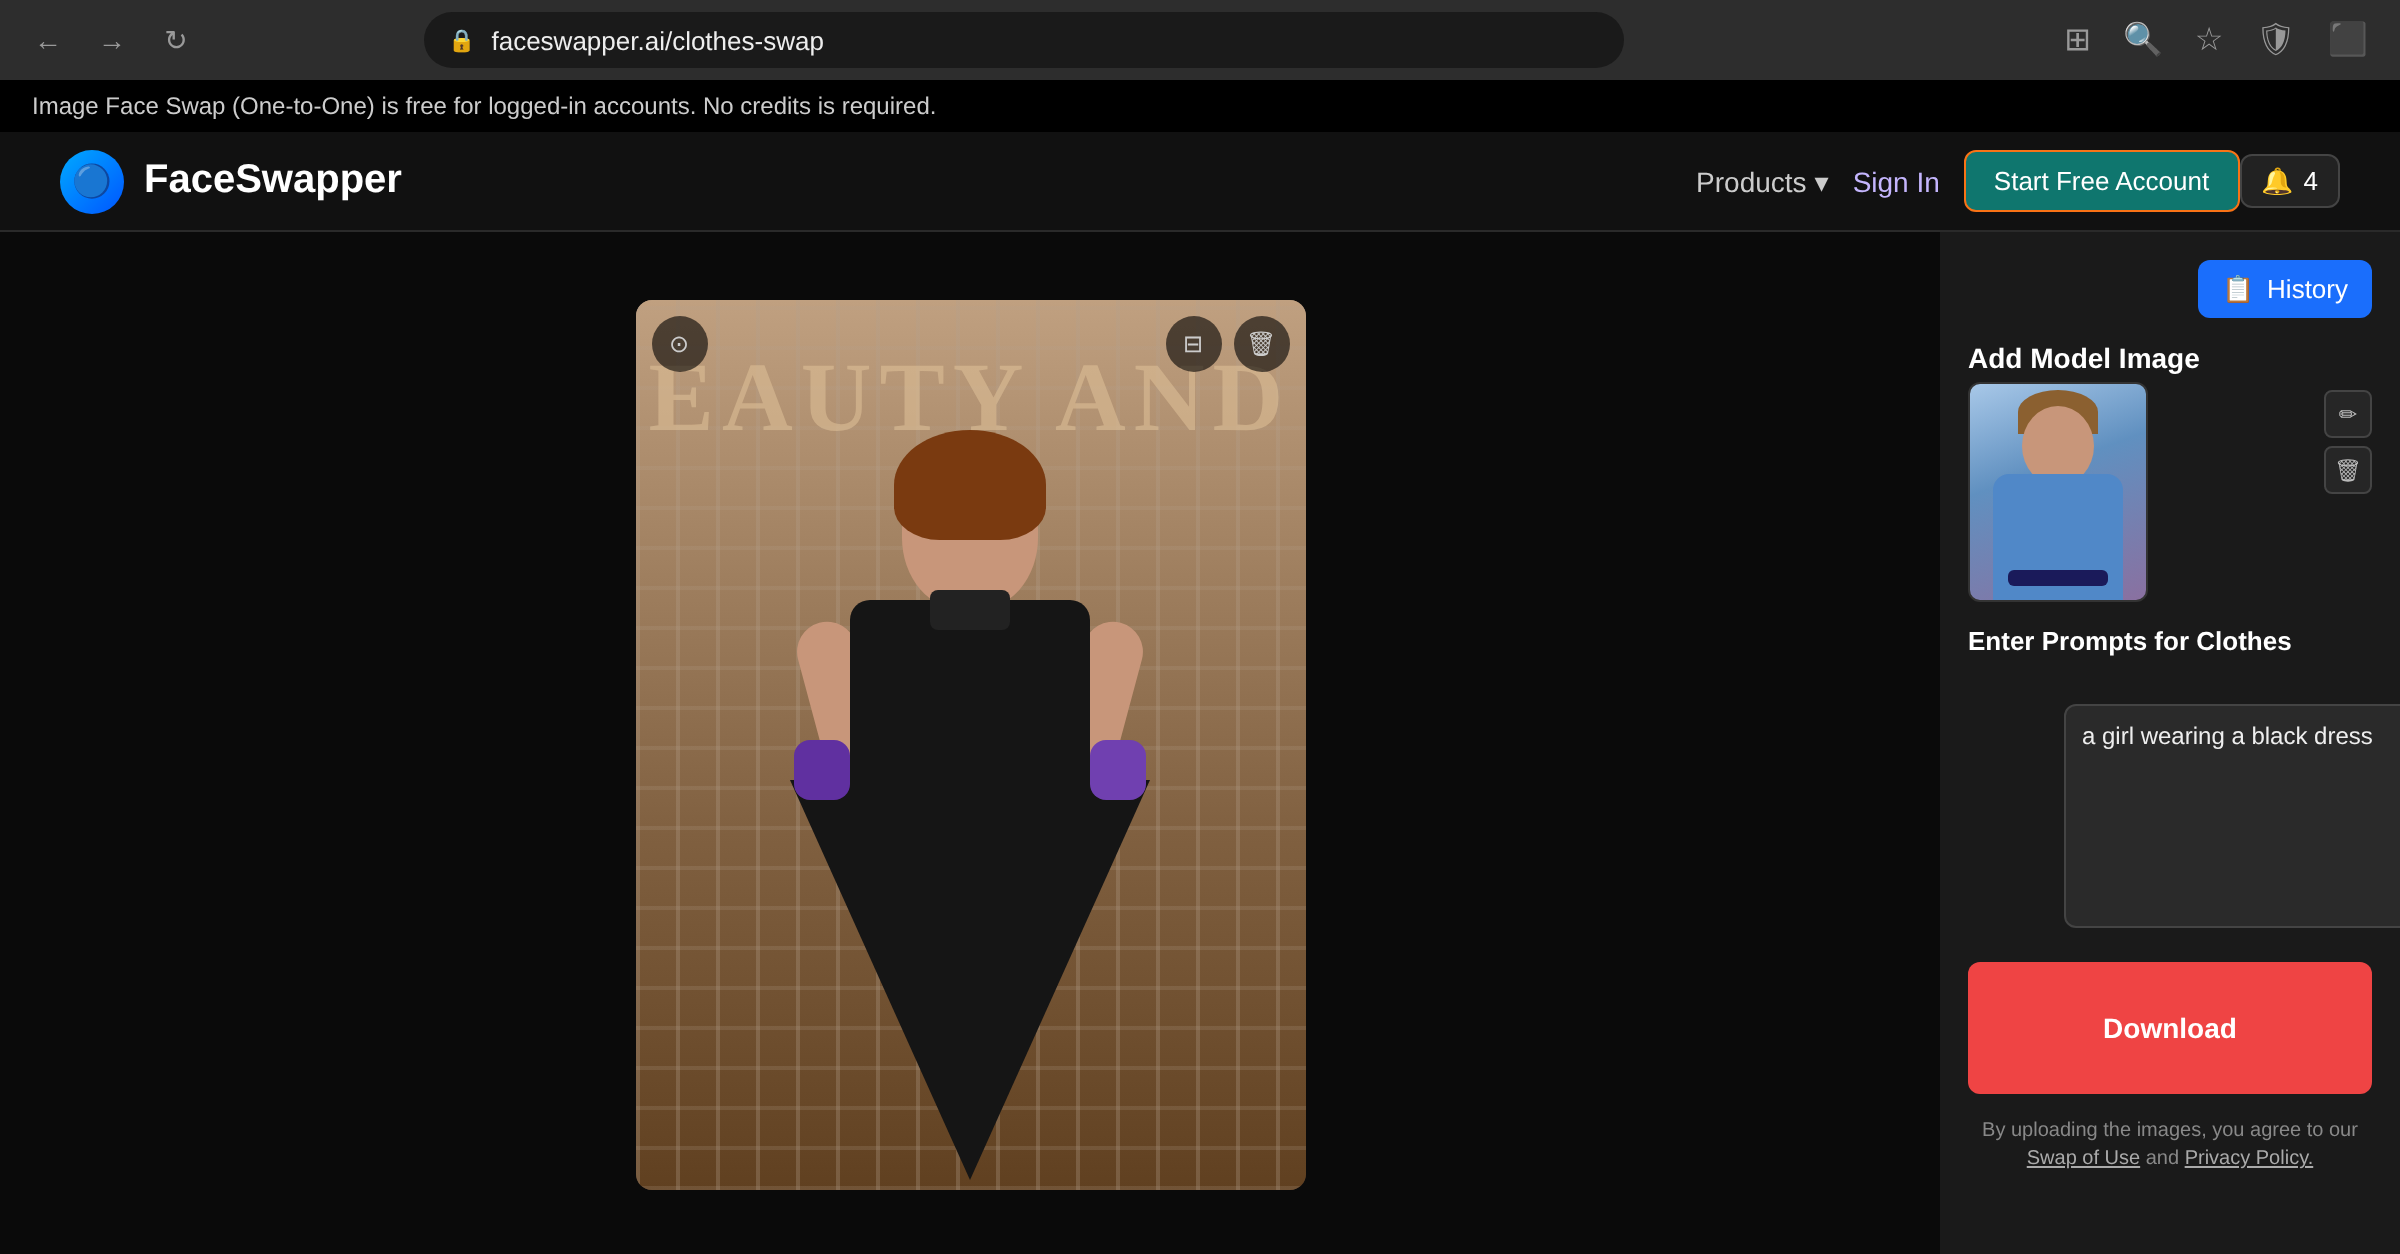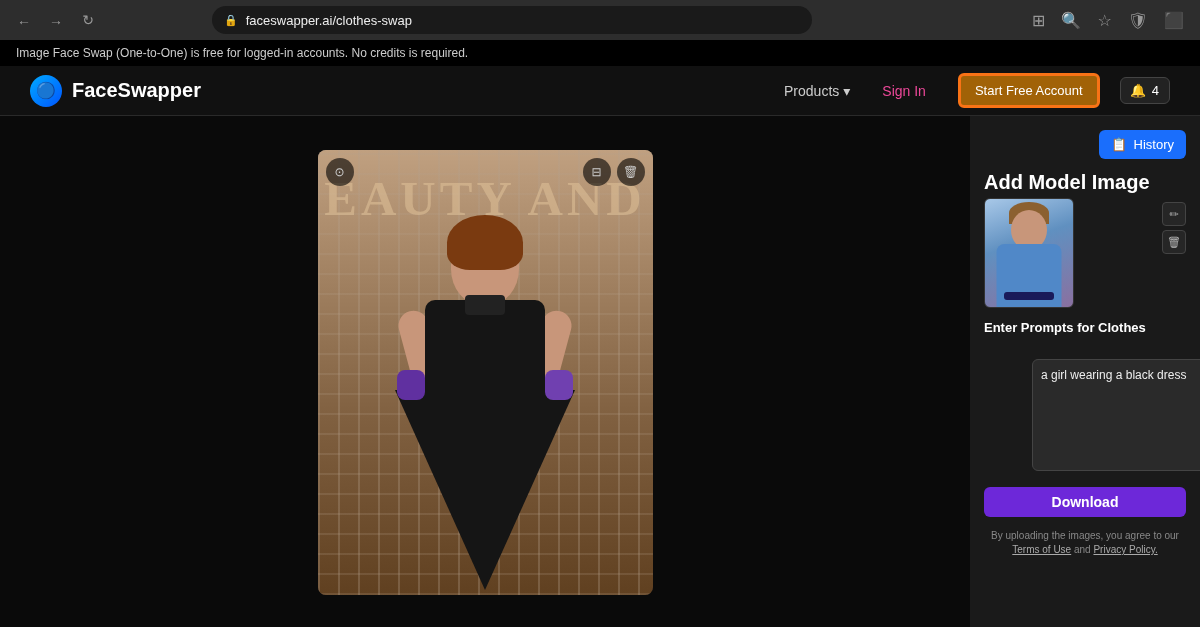--- a/index.html
+++ b/index.html
@@ -70,41 +70,40 @@
       font-size: 16px;
     }
     .logo-text {
       color: #fff;
       font-size: 20px;
       font-weight: 600;
     }
     .nav-items {
       display: flex;
       align-items: center;
-      gap: 20px;
     }
     .nav-item {
       color: #ccc;
       font-size: 14px;
       cursor: pointer;
       display: flex;
       align-items: center;
       gap: 4px;
     }
     .btn-signin {
       background: transparent;
       border: none;
-      color: #ec4899;
+      color: #c4b5fd;
       font-size: 14px;
       cursor: pointer;
       padding: 6px 12px;
     }
     .btn-start-free {
-      background: #a16207;
-      border: 3px solid #f97316;
+      background: #0f766e;
+      border: 1px solid #f97316;
       color: #fff;
       font-size: 13px;
       cursor: pointer;
       padding: 7px 14px;
       border-radius: 6px;
     }
     .notification-badge {
       display: flex;
       align-items: center;
       gap: 5px;
@@ -223,21 +222,21 @@
       border-radius: 6px;
       font-size: 13px;
       cursor: pointer;
       display: flex;
       align-items: center;
       gap: 6px;
       align-self: flex-end;
     }
     .section-label {
       color: #fff;
-      font-size: 20px;
+      font-size: 14px;
       font-weight: 600;
       margin-bottom: 4px;
     }
     .model-image-area {
       position: relative;
       width: 100%;
     }
     .model-thumbnail {
       width: 90px;
       height: 110px;
@@ -286,25 +285,25 @@
       margin-left: 48px;
     }
 
     .helper-text {
       color: #999;
       font-size: 11px;
       line-height: 1.5;
     }
 
     .download-btn {
-      background: #6d28d9;
+      background: #ef4444;
       color: #fff;
       border: none;
       width: 100%;
-      padding: 7px;
+      padding: 25px;
       border-radius: 6px;
       font-size: 14px;
       font-weight: 600;
       cursor: pointer;
     }
 
     .terms-text {
       color: #888;
       font-size: 10px;
       text-align: center;
@@ -435,19 +434,19 @@
     <div>
       <div class="prompt-label">Enter Prompts for Clothes</div>
       <textarea class="prompt-textarea" placeholder="a girl wearing a black dress" style="">a girl wearing a black dress</textarea>
     </div>
 
 
     <button class="download-btn">Download</button>
 
     <div class="terms-text">
       <span>By uploading the images, you agree to our</span>
-      <a>Terms of Use</a>
+      <a>Swap of Use</a>
       <span>and</span>
       <a>Privacy Policy.</a>
     </div>
 
   </div>
 </div>
 
 </body></html>

